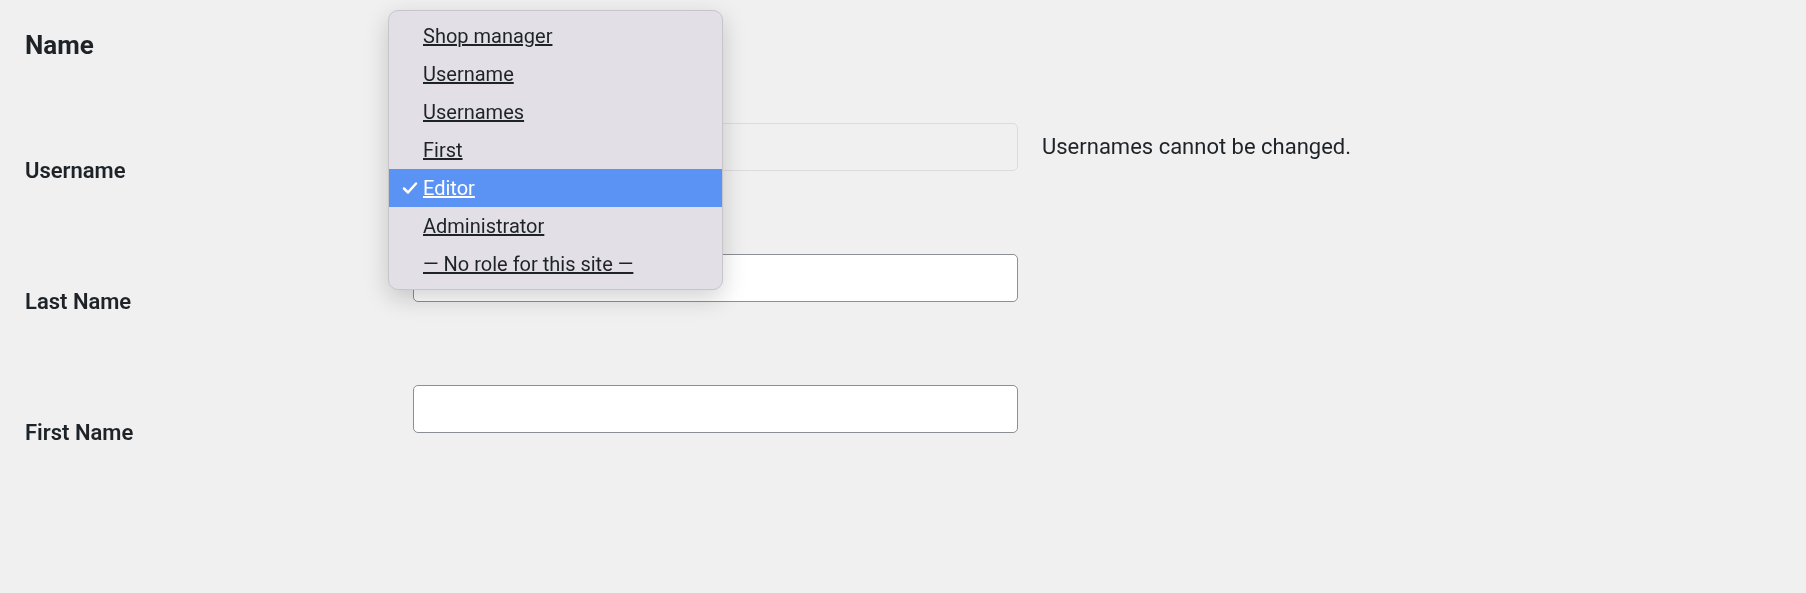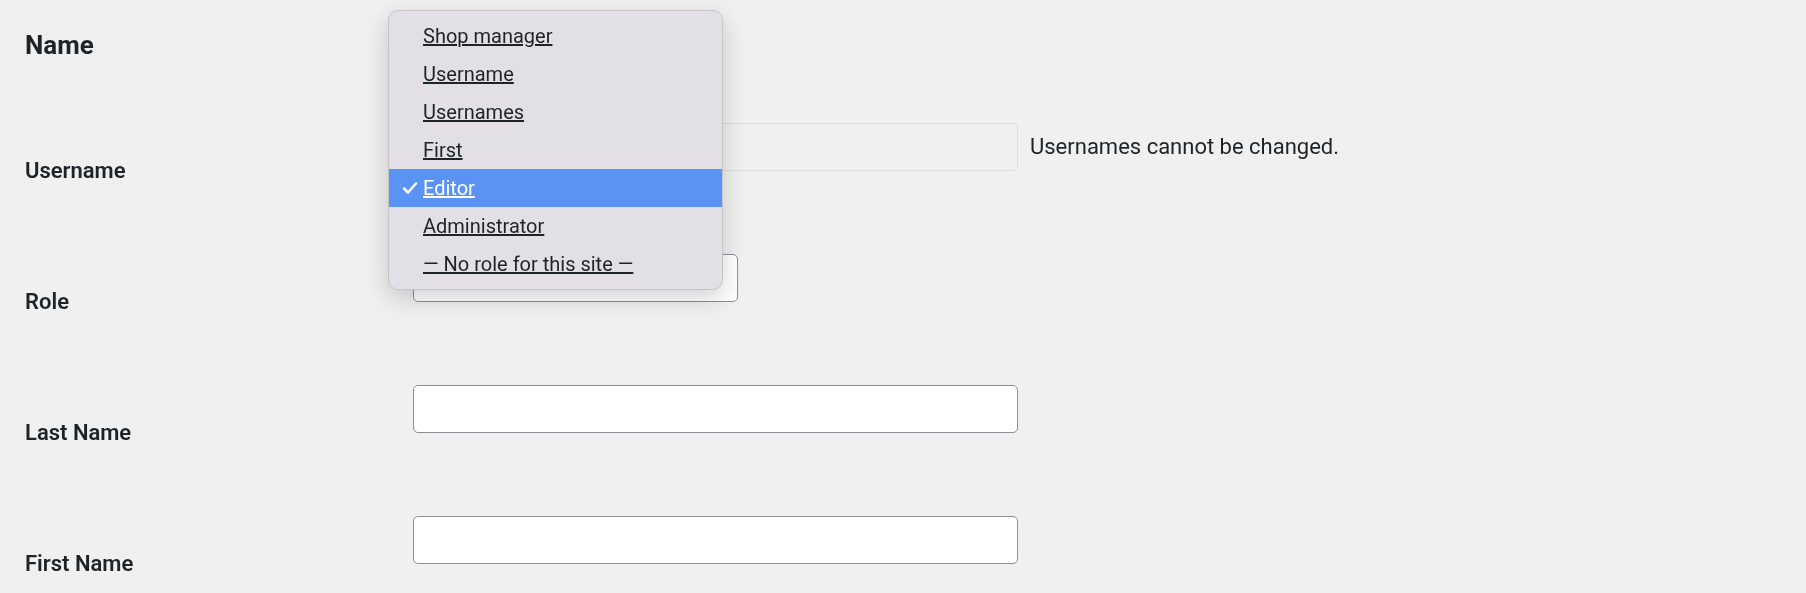--- a/index.html
+++ b/index.html
@@ -47,21 +47,21 @@
       font-size: 20px;
       padding: 0 12px;
     }
     .text-input.disabled {
       background: #f0f0f1;
       border-color: #dcdcde;
     }
     .help-text {
       font-size: 22px;
       color: #1d2327;
-      margin-left: 12px;
+      margin-left: 24px;
     }
     .select-box {
       width: 325px;
       height: 48px;
       border: 1px solid #8c8f94;
       border-radius: 5px;
       background: #fff;
       font-size: 20px;
       padding: 0 12px;
       display: flex;
@@ -117,26 +117,20 @@
   <h2 class="section-heading">Name</h2>
 
   <div class="form-row">
     <div class="form-label">Username</div>
     <div class="form-control-cell">
       <input type="text" class="text-input disabled" disabled="" value="" style="">
       <span class="help-text">Usernames cannot be changed.</span>
     </div>
   </div>
 
-  <div class="form-row">
-    <div class="form-label">Role</div>
-    <div class="form-control-cell">
-      <div class="select-box"></div>
-    </div>
-  </div>
 
   <div class="form-row">
     <div class="form-label">Last Name</div>
     <div class="form-control-cell">
       <input type="text" class="text-input" value="" style="">
     </div>
   </div>
 
   <div class="form-row">
     <div class="form-label">First Name</div>

